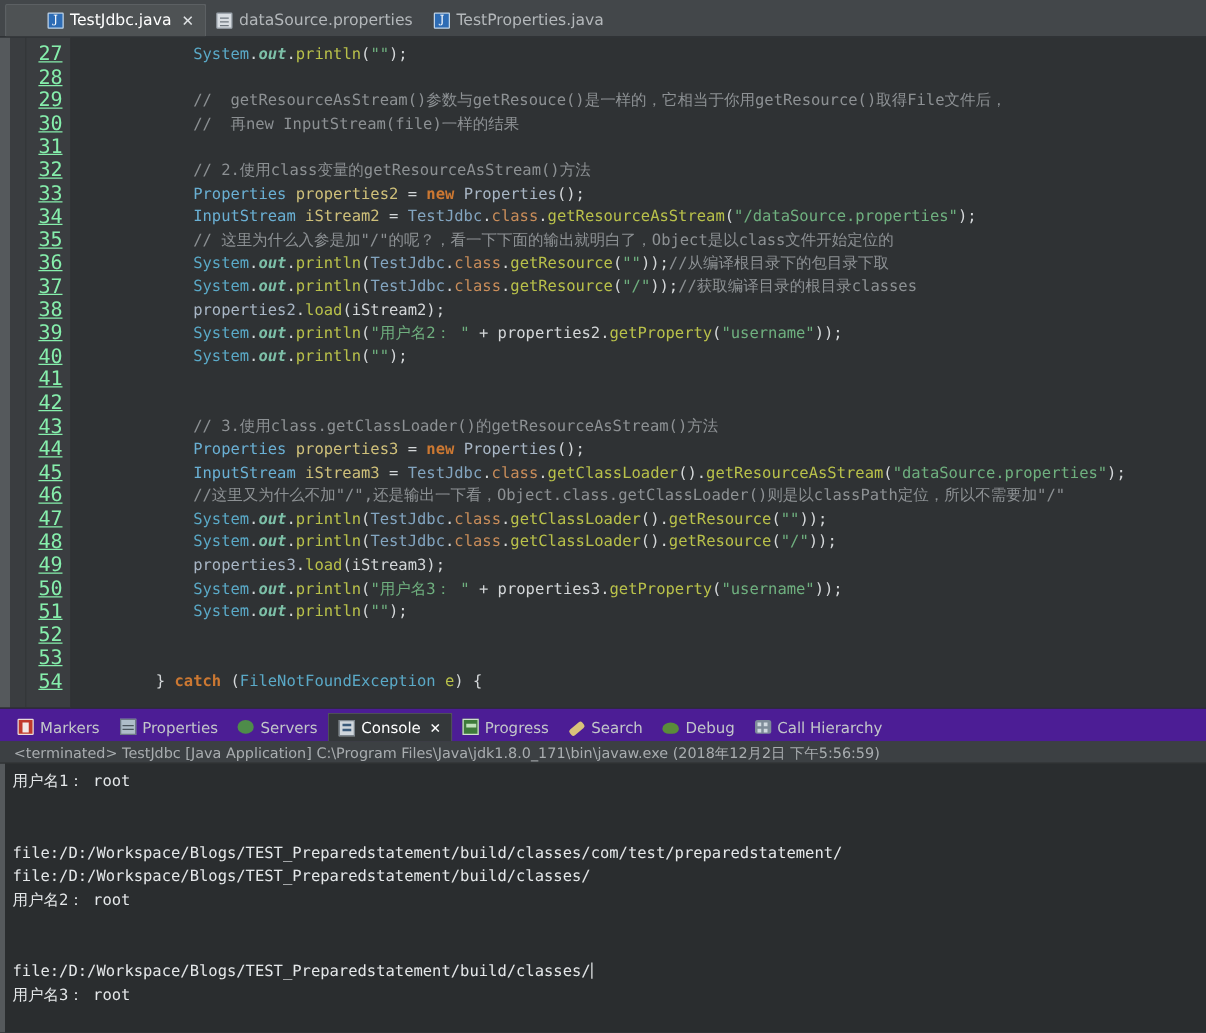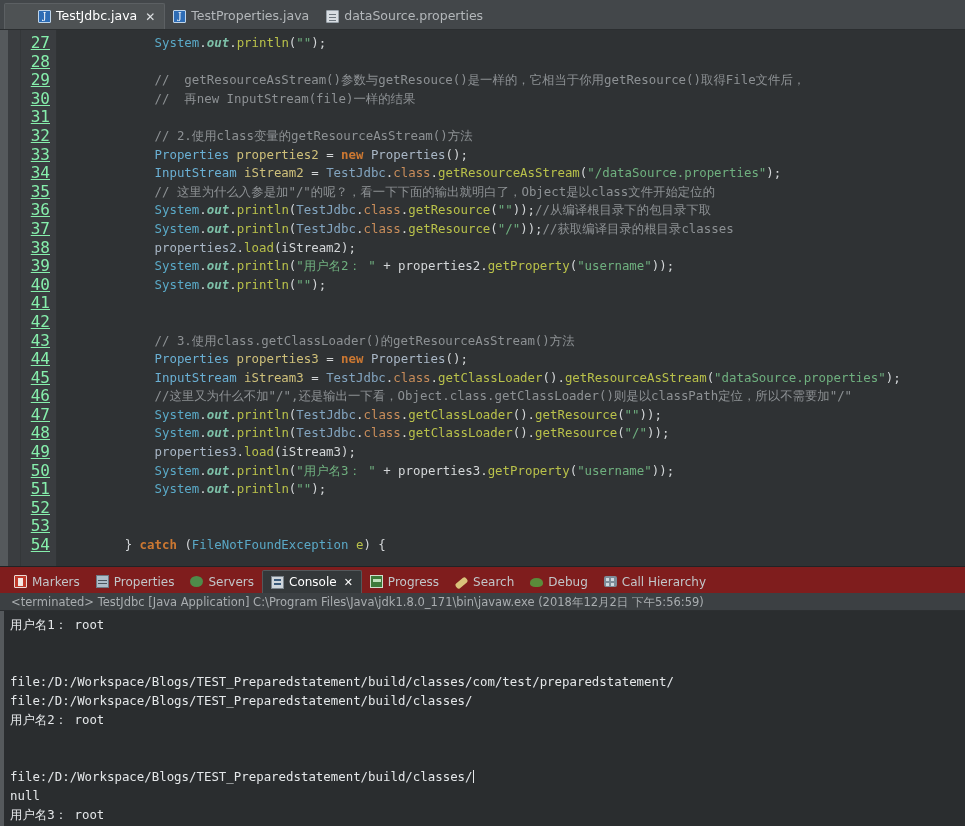--- a/index.html
+++ b/index.html
@@ -162,21 +162,21 @@
   .bottom {
     flex: 0 0 auto;
     background: #3c4043;
     border-top: 1px solid #202325;
     display: flex;
     flex-direction: column;
     height: 260px;
   }
   .view-tabbar {
     height: 26px;
-    background: #7f1d1d;
+    background: #4c1d95;
     display: flex;
     align-items: flex-end;
     padding-left: 6px;
     flex: 0 0 26px;
   }
   .vtab {
     height: 23px;
     display: flex;
     align-items: center;
     gap: 5px;
@@ -251,26 +251,26 @@
 
 <div id="app">
 
   <div class="tabbar" id="editor-tabs">
       <div class="tab active">
         <span class="ico ico-java"></span>
         <span class="tab-label">TestJdbc.java</span>
         <span class="tab-close">✕</span>
       </div>
       <div class="tab inactive">
+        <span class="ico ico-props"></span>
+        <span class="tab-label">dataSource.properties</span>
+      </div>
+      <div class="tab inactive">
         <span class="ico ico-java"></span>
         <span class="tab-label">TestProperties.java</span>
-      </div>
-      <div class="tab inactive">
-        <span class="ico ico-props"></span>
-        <span class="tab-label">dataSource.properties</span>
       </div>
     </div>
 
   <div class="editor-wrap">
     <div class="left-strip"></div>
     <div class="annot-col"></div>
     <div class="gutter" id="gutter">
         <div>27</div>
         <div>28</div>
         <div>29</div>
@@ -372,18 +372,17 @@
     <div class="console-out" id="console-out">
         <div class="cline"><span>用户名1： root</span></div>
         <div class="cline"><span></span></div>
         <div class="cline"><span></span></div>
         <div class="cline"><span>file:/D:/Workspace/Blogs/TEST_Preparedstatement/build/classes/com/test/preparedstatement/</span></div>
         <div class="cline"><span>file:/D:/Workspace/Blogs/TEST_Preparedstatement/build/classes/</span></div>
         <div class="cline"><span>用户名2： root</span></div>
         <div class="cline"><span></span></div>
         <div class="cline"><span></span></div>
         <div class="cline"><span>file:/D:/Workspace/Blogs/TEST_Preparedstatement/build/classes/</span><span class="caret"></span></div>
-        <div class="cline"><span>null</span></div>
         <div class="cline"><span>用户名3： root</span></div>
       </div>
   </div>
 
 </div>
 
 </body></html>

